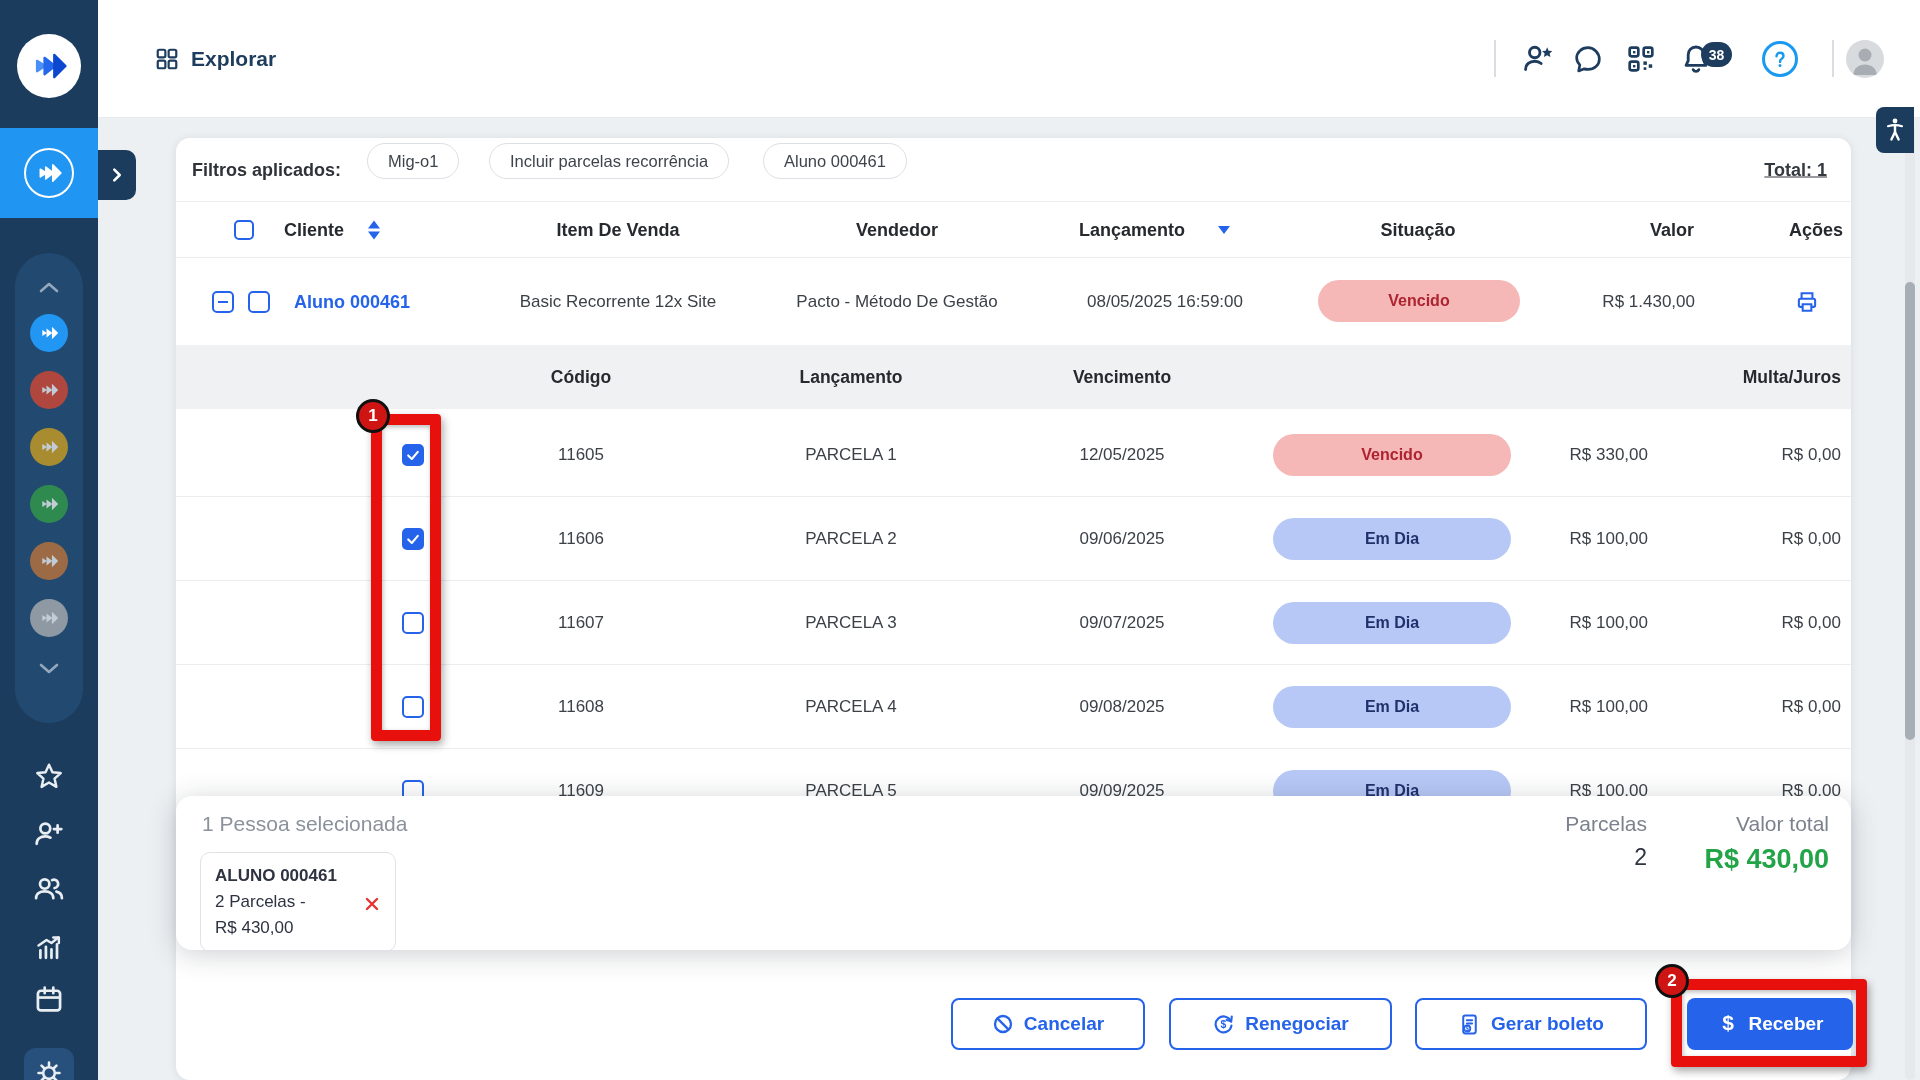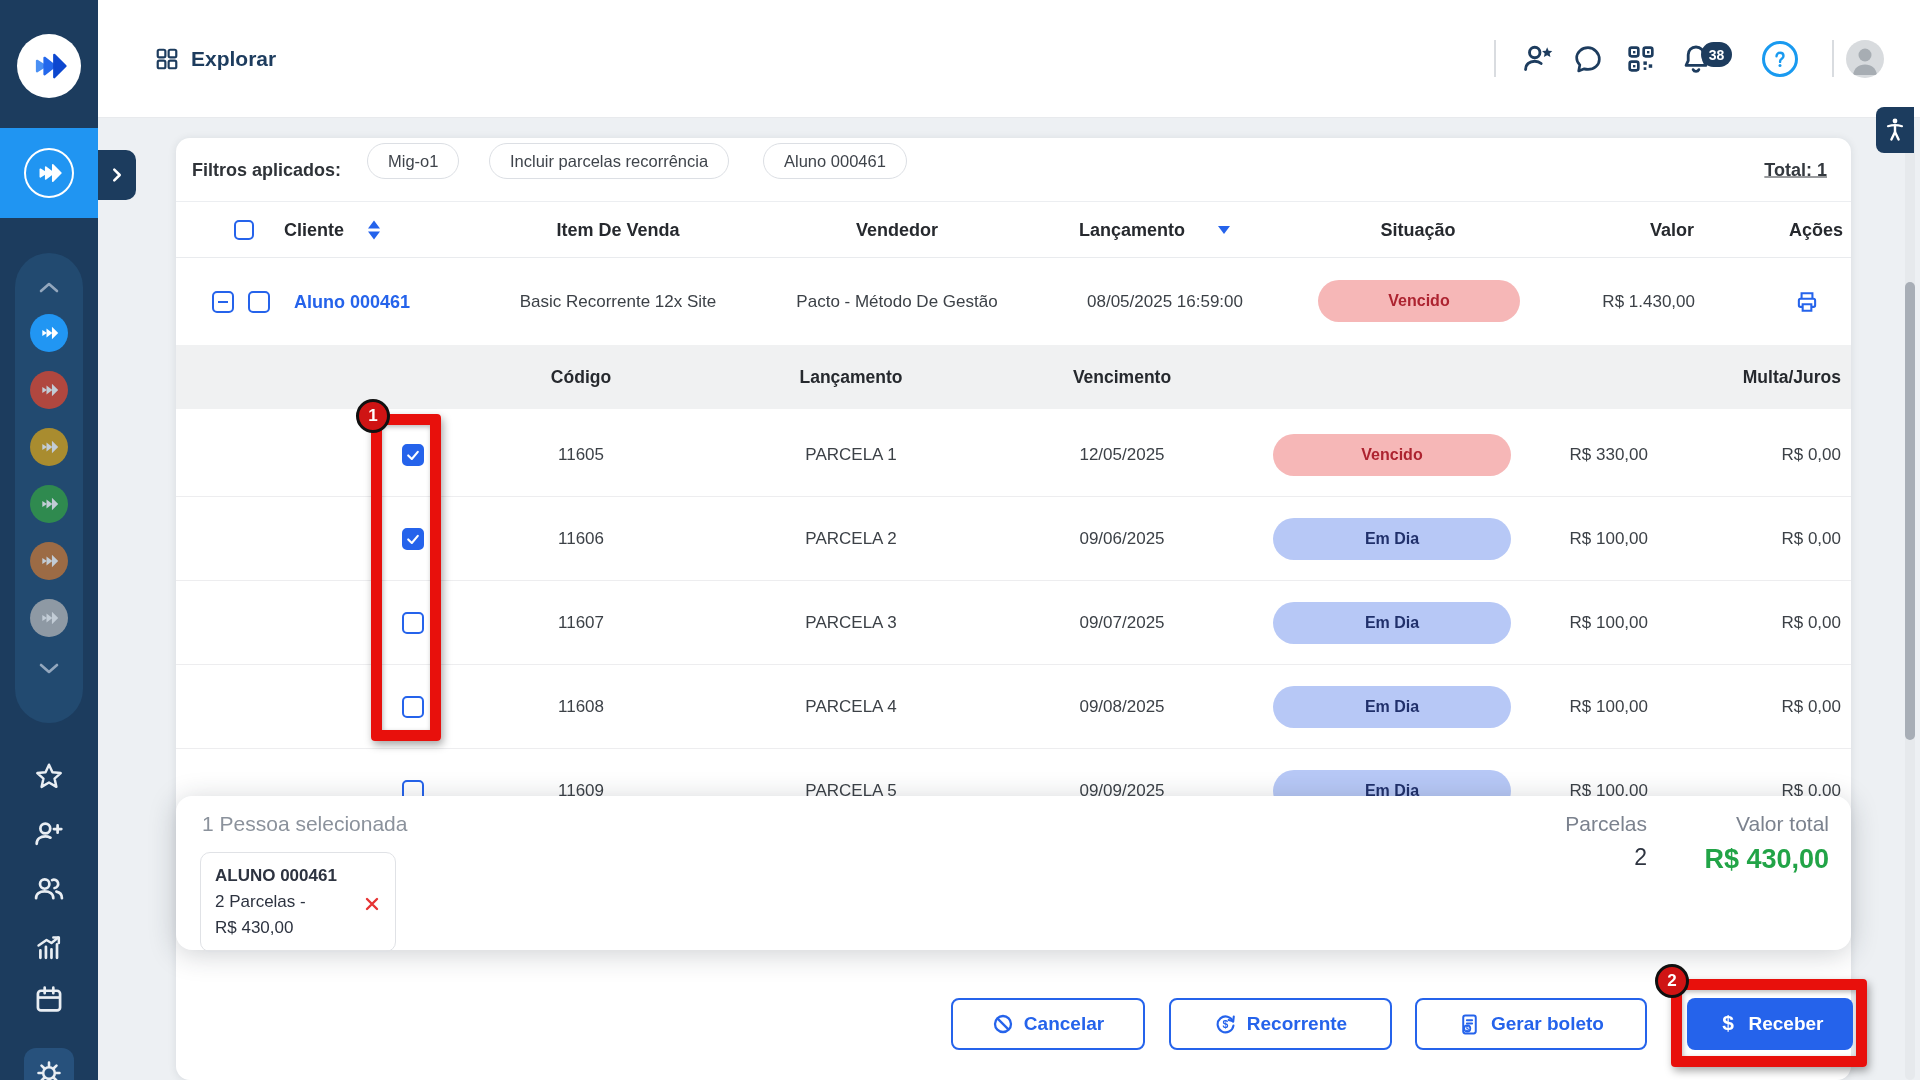--- a/index.html
+++ b/index.html
@@ -496,21 +496,21 @@
   </svg>
   <span>Cancelar</span>
 </button>
 
 <button class="btn" id="btn-renegotiate">
   <svg width="23" height="23" viewBox="0 0 22 22">
     <path d="M18.2 8.2A7.6 7.6 0 1 0 18.6 12" fill="none" stroke="#2563eb" stroke-width="2" stroke-linecap="round"></path>
     <path d="M18.9 3.4l-.5 4.6-4.4-1.2" fill="none" stroke="#2563eb" stroke-width="2" stroke-linecap="round" stroke-linejoin="round"></path>
     <text x="11" y="14.6" text-anchor="middle" font-size="10" font-weight="bold" fill="#2563eb" font-family="Liberation Sans, DejaVu Sans, sans-serif">$</text>
   </svg>
-  <span>Recorrente</span>
+  <span>Renegociar</span>
 </button>
 
 <button class="btn" id="btn-boleto">
   <svg width="23" height="23" viewBox="0 0 22 22">
     <rect x="5" y="2.5" width="12" height="17" rx="2" fill="none" stroke="#2563eb" stroke-width="1.9"></rect>
     <path d="M8.5 7h5M8.5 10h5" stroke="#2563eb" stroke-width="1.9" stroke-linecap="round"></path>
     <circle cx="8.8" cy="14.8" r="3" fill="#fff" stroke="#2563eb" stroke-width="1.7"></circle>
     <text x="8.8" y="17" text-anchor="middle" font-size="6" font-weight="bold" fill="#2563eb" font-family="Liberation Sans, DejaVu Sans, sans-serif">$</text>
   </svg>
   <span>Gerar boleto</span>

